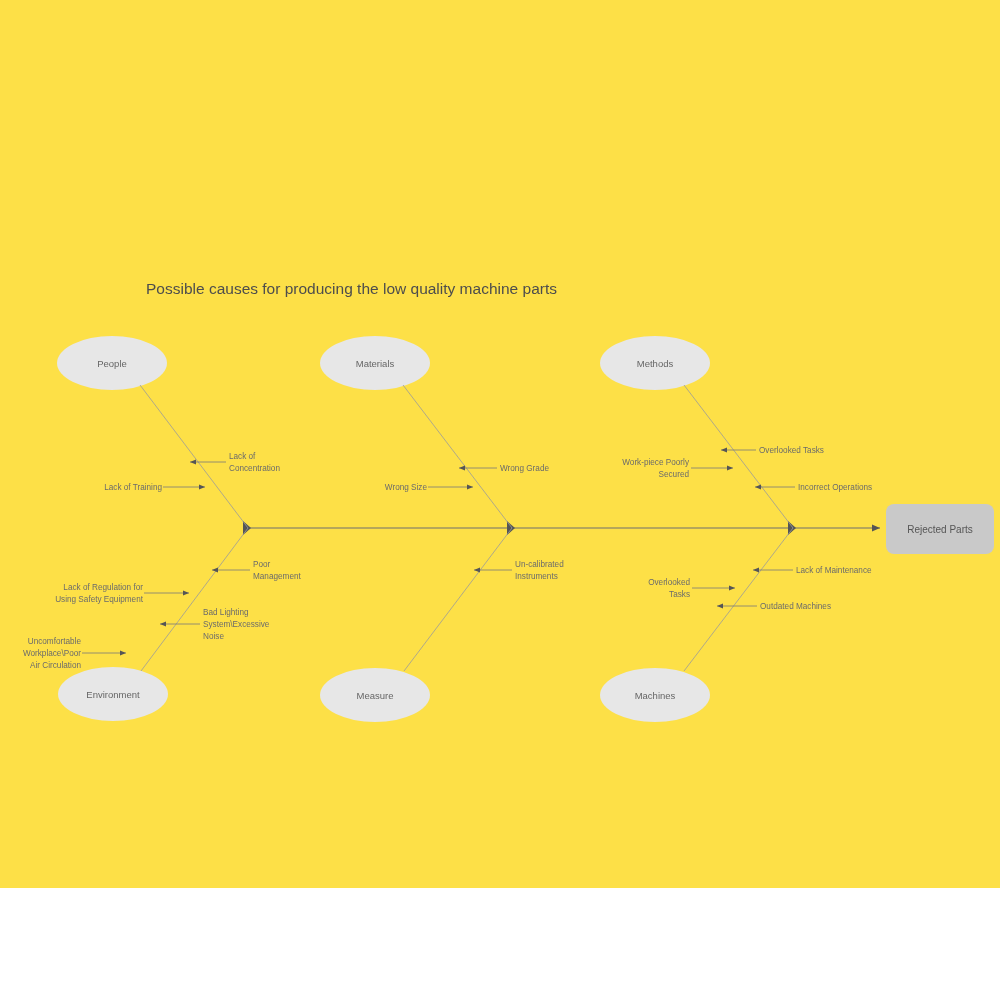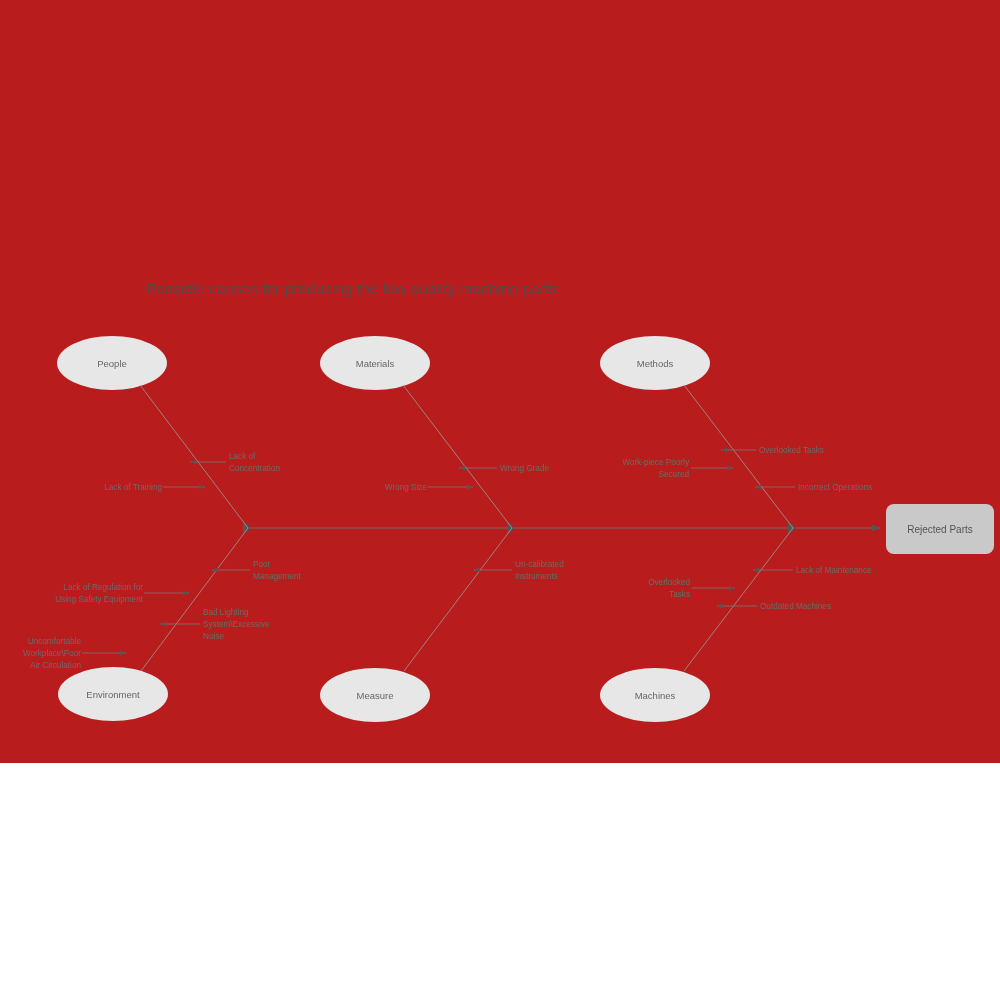--- a/index.html
+++ b/index.html
@@ -9,22 +9,22 @@
   }
   body {
     width: 1000px;
     height: 1000px;
     font-family: "Liberation Sans", sans-serif;
     overflow: hidden;
   }
   #canvas {
     position: relative;
     width: 1000px;
-    height: 763px;
-    background: #b91c1c;
+    height: 888px;
+    background: #fde047;
   }
   svg.diagram {
     position: absolute;
     left: 0;
     top: 0;
     width: 1000px;
     height: 1000px;
   }
   .diagram-title {
     font-size: 15.5px;

